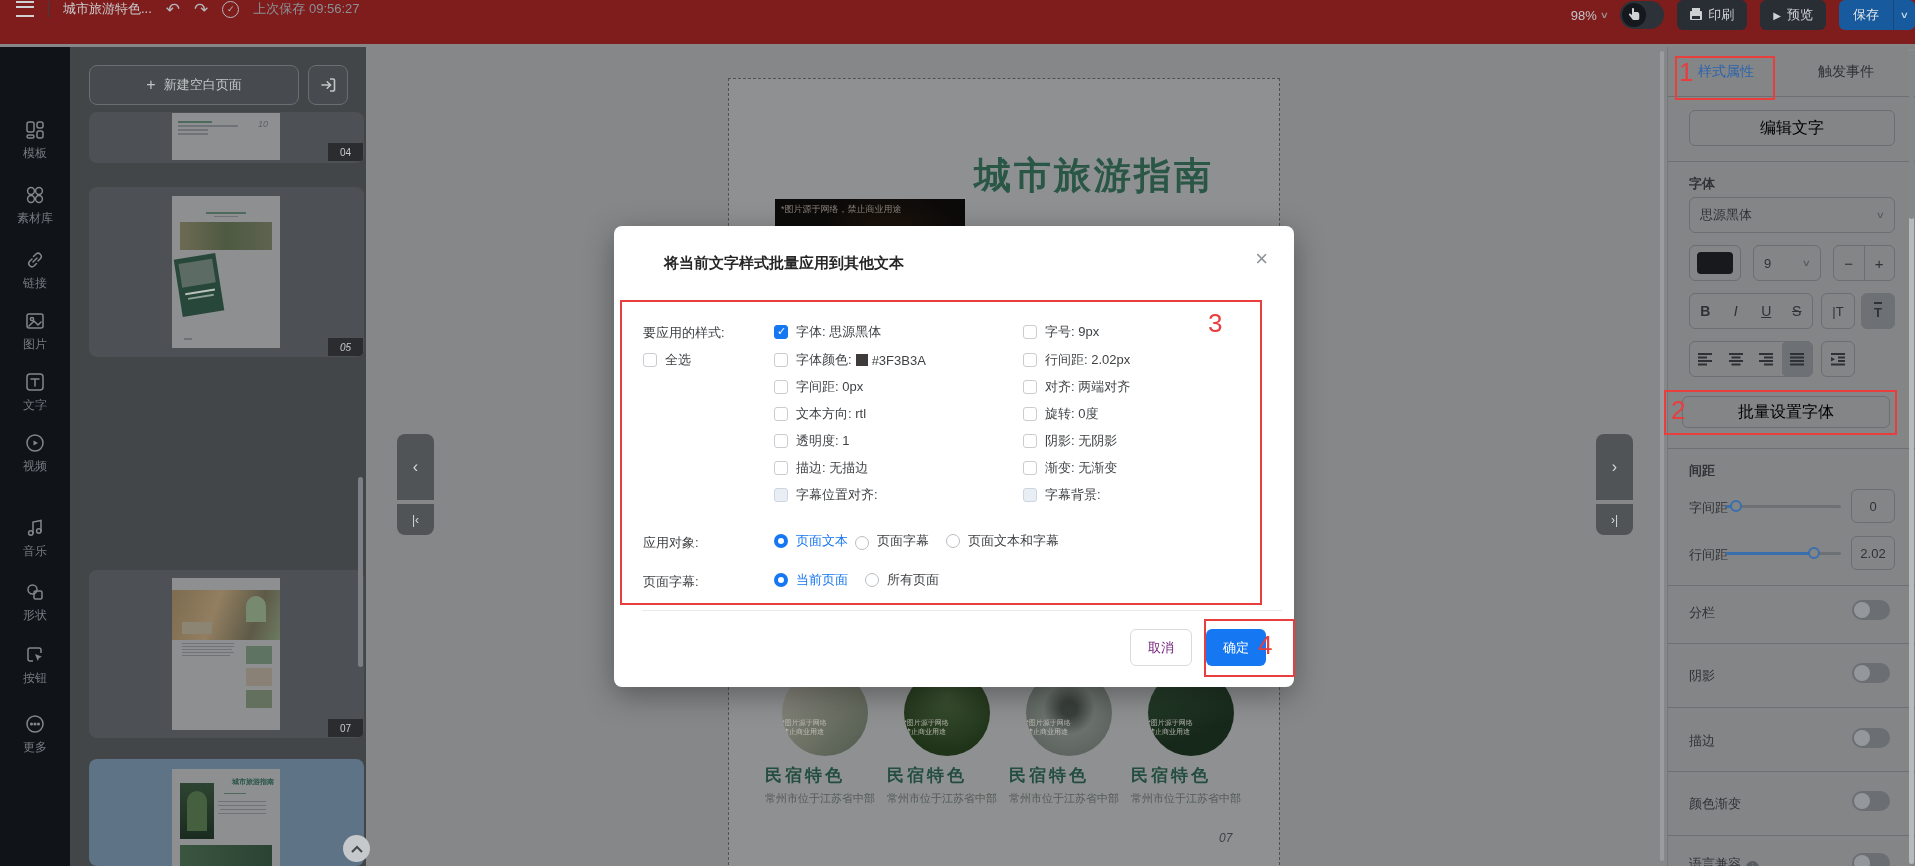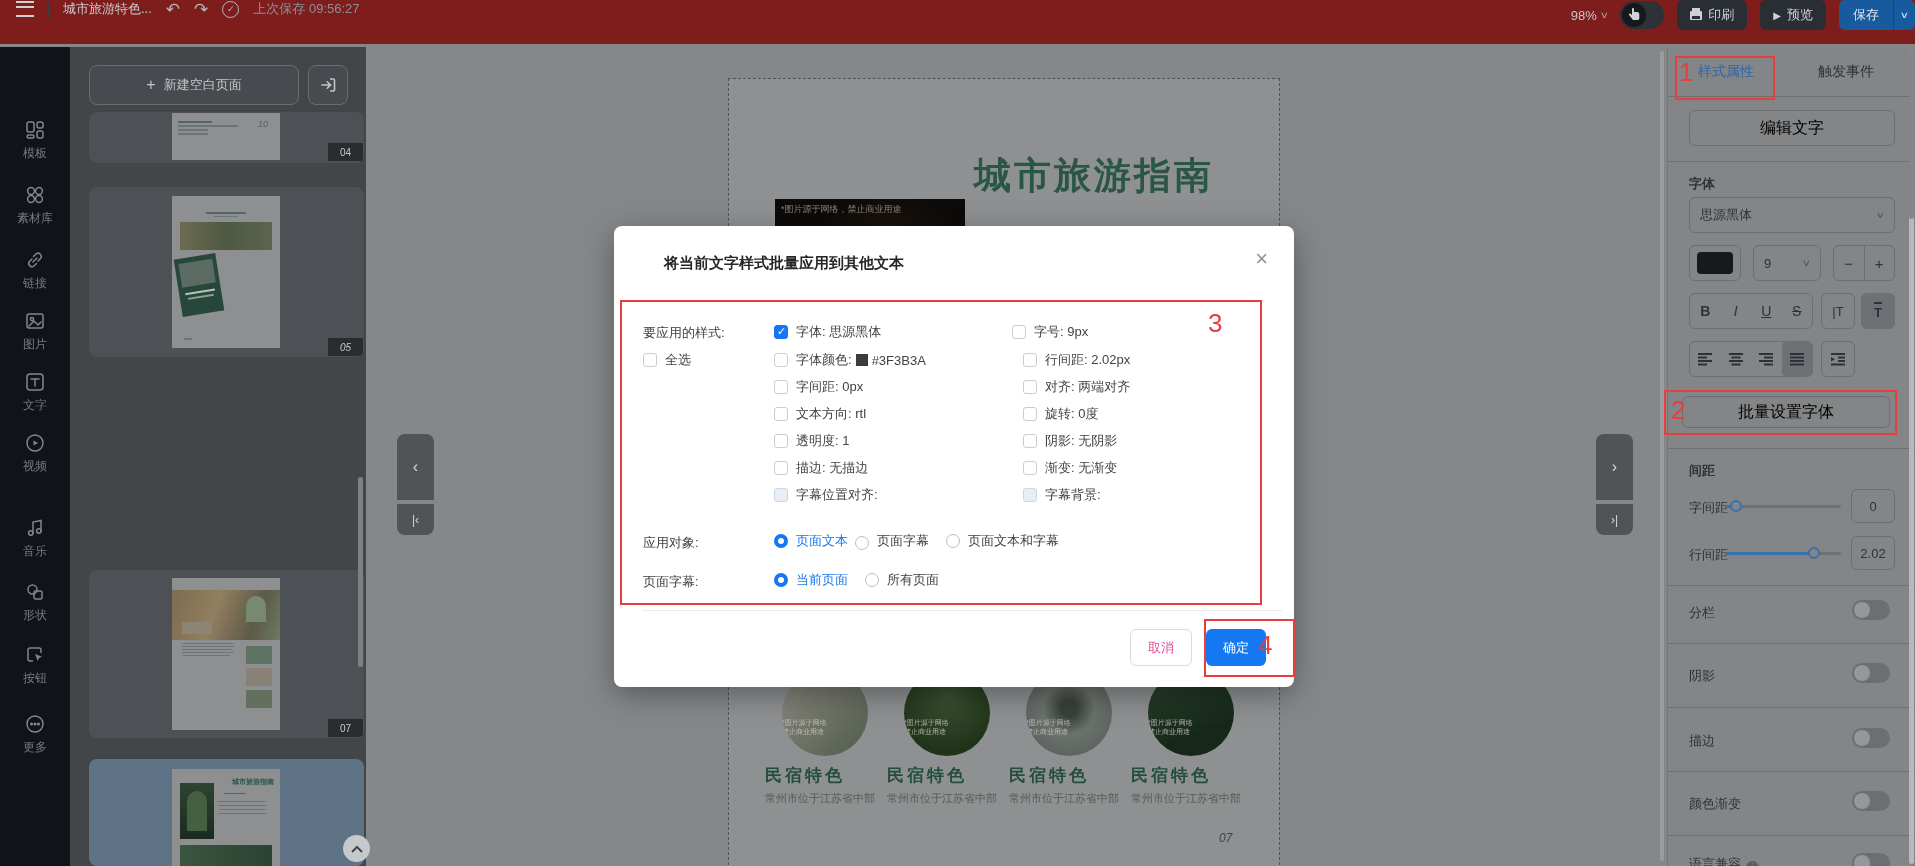--- a/index.html
+++ b/index.html
@@ -125,21 +125,21 @@
   .cb.muted{background:#e9eef5;border-color:#ccd6e2;}
   .opt-label{font-size:13px;color:#3f4245;}
   .mini-swatch{width:12px;height:12px;background:#3F3B3A;display:inline-block;flex:none;}
   .radio{width:14px;height:14px;border:1px solid #b9bec4;border-radius:50%;background:#fff;box-sizing:border-box;flex:none;}
   .radio.sel{border:4px solid #1677f2;}
   .r-label{font-size:13px;color:#3f4245;}
   .r-label.on{color:#1677f2;}
   .m-footdiv{position:absolute;left:28px;right:12px;top:384px;height:1px;background:#e8eaec;}
   .m-btn{position:absolute;top:403px;height:37px;border-radius:6px;font-size:13px;display:flex;align-items:center;
          justify-content:center;cursor:pointer;box-sizing:border-box;}
-  .m-cancel{left:516px;width:62px;background:#fff;border:1px solid #d8dbde;color:#ec4899;}
+  .m-cancel{left:516px;width:62px;background:#fff;border:1px solid #d8dbde;color:#701a75;}
   .m-ok{left:592px;width:60px;background:#1677f2;border:none;color:#fff;}
   
   .redbox{position:absolute;border:2px solid #e83e3e;z-index:60;pointer-events:none;}
   .rednum{position:absolute;color:#e83e3e;font-size:26px;z-index:61;font-weight:500;}
   
   .art{position:absolute;}
 </style>
 </head>
 <body>
 
@@ -552,21 +552,21 @@
     </div>
     <div class="opt" style="left:160px;top:233px;">
       <span class="cb"></span>
       <span class="opt-label">描边: 无描边</span>
     </div>
     <div class="opt" style="left:160px;top:260px;">
       <span class="cb muted"></span>
       <span class="opt-label">字幕位置对齐:</span>
     </div>
 
-    <div class="opt" style="left:398px;top:97px;justify-content:center;">
+    <div class="opt" style="left:409px;top:97px;justify-content:center;">
       <span class="cb"></span>
       <span class="opt-label">字号: 9px</span>
     </div>
     <div class="opt" style="left:409px;top:125px;">
       <span class="cb"></span>
       <span class="opt-label">行间距: 2.02px</span>
     </div>
     <div class="opt" style="left:409px;top:152px;">
       <span class="cb"></span>
       <span class="opt-label">对齐: 两端对齐</span>

